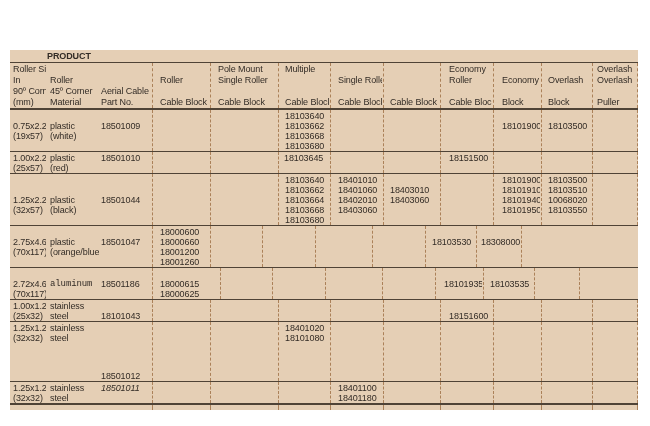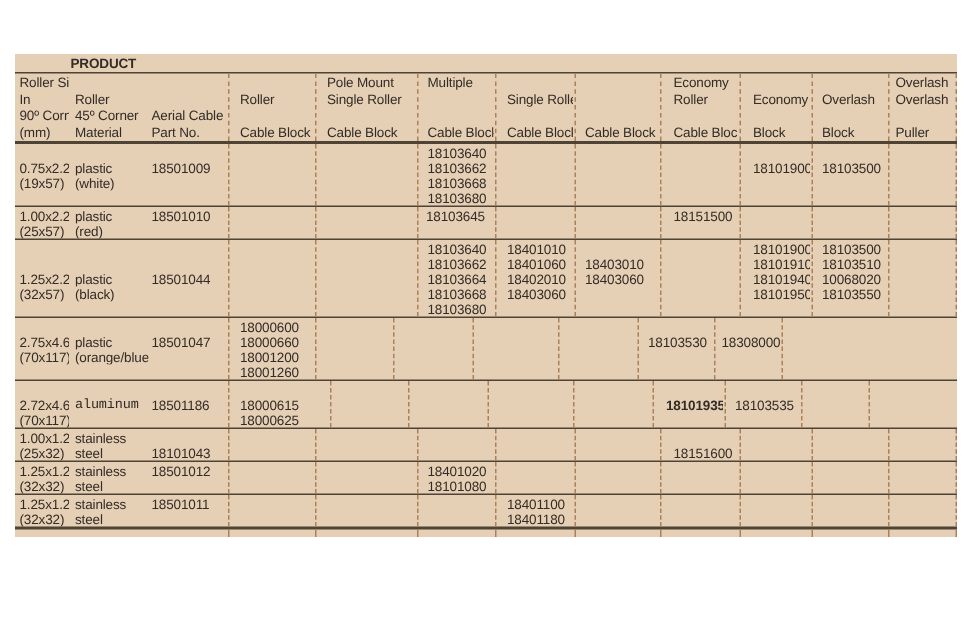--- a/index.html
+++ b/index.html
@@ -5,21 +5,21 @@
   :root{
     --bg:#ffffff; --table-bg:#e5cfb5; --rule:#4f4336; --dash:#ab8159; --text:#332c26;
   }
   html,body{margin:0;padding:0;}
   body{
     width:650px;height:426px;background:var(--bg);
     font-family:"Liberation Sans",sans-serif;color:var(--text);
     position:relative;overflow:hidden;
   }
   .table{
-    position:absolute;left:10px;top:36px;width:628px;
+    position:absolute;left:10px;top:50px;width:628px;
     background:var(--table-bg);
     font-size:9px;letter-spacing:-0.1px;
   }
   .product-band{
     height:12px;line-height:12px;padding-left:37px;
     font-weight:bold;font-size:9px;
   }
   .header-row{
     display:flex;align-items:stretch;
     border-top:1px solid var(--rule);
@@ -283,21 +283,21 @@
         </div>
         <div class="cell dash-left" style="width: 68px; padding-left: 7px;">
           <div class="ln"></div>
           <div class="ln">18000615</div>
           <div class="ln">18000625</div>
         </div>
         <div class="cell dash-left" style="width: 52px; padding-left: 6px;"></div>
         <div class="cell dash-left" style="width: 53px; padding-left: 7px;"></div>
         <div class="cell dash-left" style="width: 57px; padding-left: 6px;"></div>
         <div class="cell dash-left" style="width: 53px; padding-left: 8px;"></div>
-        <div class="cell dash-left" style="width: 48px; padding-left: 8px; font-weight: bold;">
+        <div class="cell dash-left" style="width: 48px; padding-left: 8px;">
           <div class="ln"></div>
           <div class="ln">18101935</div>
         </div>
         <div class="cell dash-left" style="width: 51px; padding-left: 6px;">
           <div class="ln"></div>
           <div class="ln">18103535</div>
         </div>
         <div class="cell dash-left dash-right" style="width: 46px; padding-left: 4px;"></div>
       </div>
       <div class="body-row">
@@ -328,21 +328,21 @@
       </div>
       <div class="body-row">
         <div class="cell" style="width: 37px; padding-left: 3px;">
           <div class="ln">1.25x1.25</div>
           <div class="ln">(32x32)</div>
         </div>
         <div class="cell" style="width: 53px; padding-left: 3px;">
           <div class="ln">stainless</div>
           <div class="ln">steel</div>
         </div>
-        <div class="cell" style="width: 52px; padding-left: 1px;">
+        <div class="cell" style="width: 52px; padding-left: 1px; margin-top: 48px;">
           <div class="ln">18501012</div>
         </div>
         <div class="cell dash-left" style="width: 58px; padding-left: 7px;"></div>
         <div class="cell dash-left" style="width: 68px; padding-left: 7px;"></div>
         <div class="cell dash-left" style="width: 52px; padding-left: 6px;">
           <div class="ln">18401020</div>
           <div class="ln">18101080</div>
         </div>
         <div class="cell dash-left" style="width: 53px; padding-left: 7px;"></div>
         <div class="cell dash-left" style="width: 57px; padding-left: 6px;"></div>
@@ -353,21 +353,21 @@
       </div>
       <div class="body-row">
         <div class="cell" style="width: 37px; padding-left: 3px;">
           <div class="ln">1.25x1.25</div>
           <div class="ln">(32x32)</div>
         </div>
         <div class="cell" style="width: 53px; padding-left: 3px;">
           <div class="ln">stainless</div>
           <div class="ln">steel</div>
         </div>
-        <div class="cell" style="width: 52px; padding-left: 1px;">
+        <div class="cell" style="width: 52px; padding-left: 1px; font-style: italic;">
           <div class="ln">18501011</div>
         </div>
         <div class="cell dash-left" style="width: 58px; padding-left: 7px;"></div>
         <div class="cell dash-left" style="width: 68px; padding-left: 7px;"></div>
         <div class="cell dash-left" style="width: 52px; padding-left: 6px;"></div>
         <div class="cell dash-left" style="width: 53px; padding-left: 7px;">
           <div class="ln">18401100</div>
           <div class="ln">18401180</div>
         </div>
         <div class="cell dash-left" style="width: 57px; padding-left: 6px;"></div>

